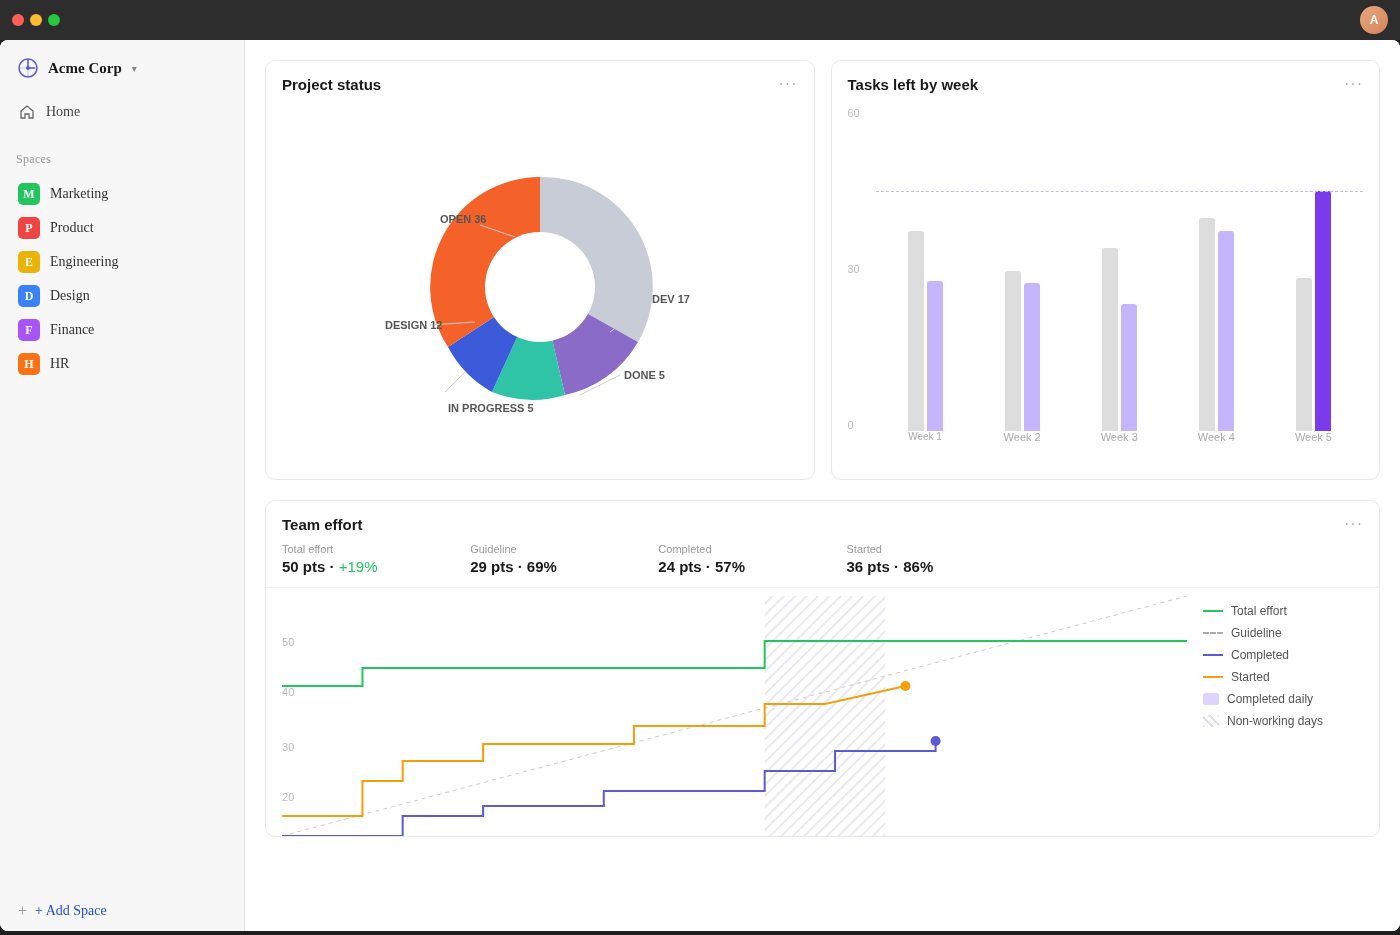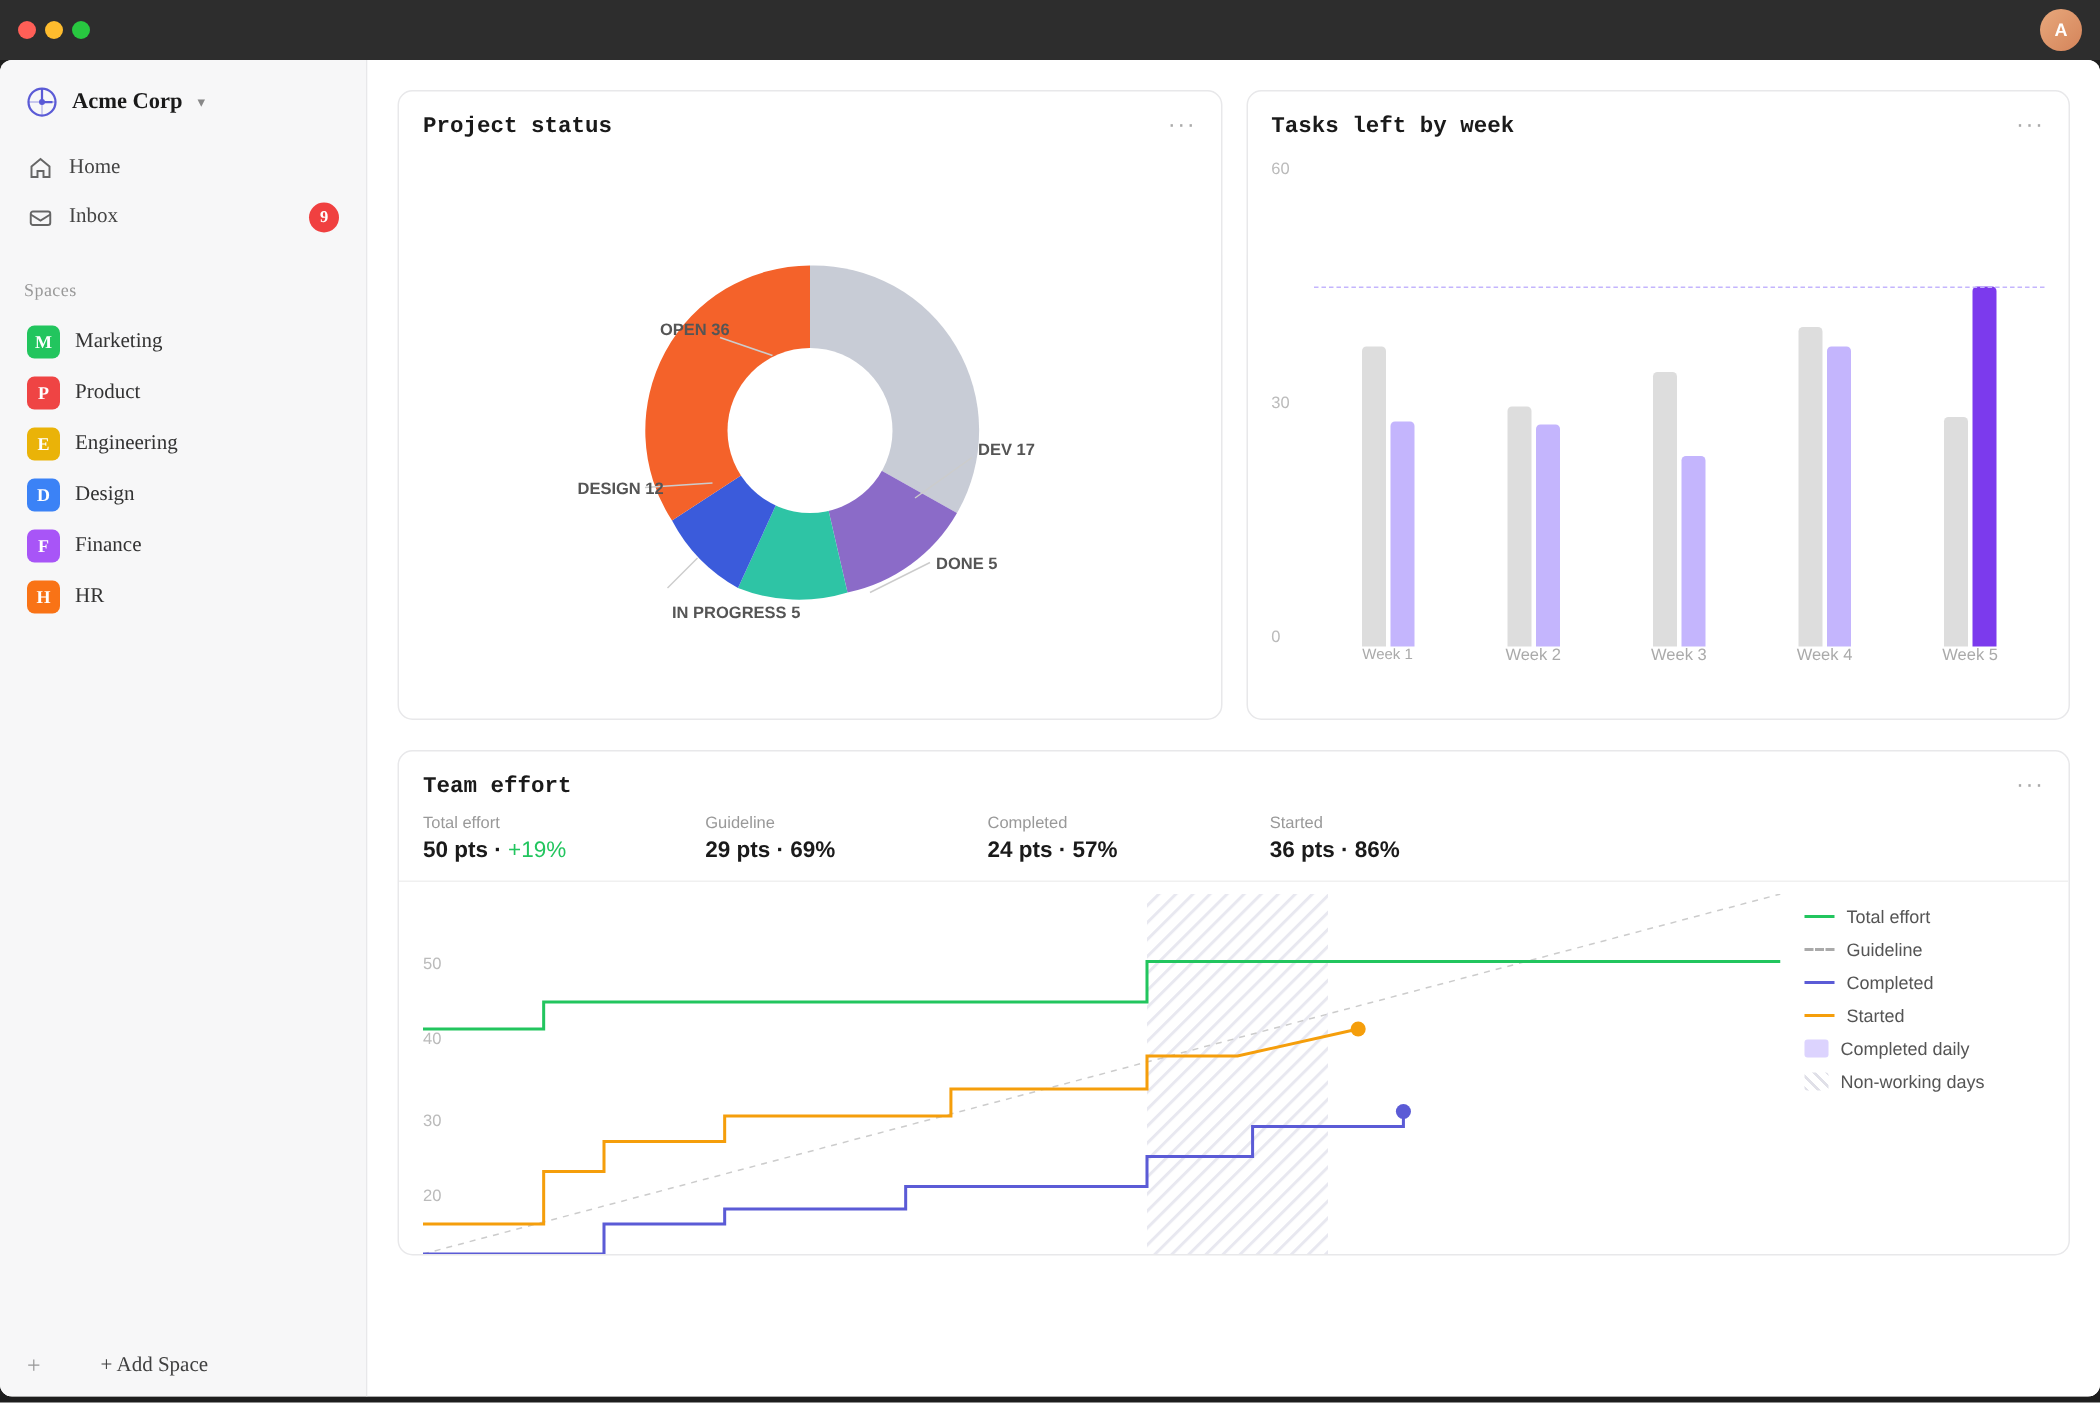--- a/index.html
+++ b/index.html
@@ -193,21 +193,20 @@
     .card-header {
       display: flex;
       align-items: center;
       justify-content: space-between;
       padding: 14px 16px 10px;
     }
     .card-title {
       font-size: 15px;
       font-weight: 600;
       color: #1a1a1a;
-      font-family: Liberation Mono, monospace;
     }
     .card-menu {
       color: #aaa;
       font-size: 16px;
       cursor: pointer;
       letter-spacing: 1px;
     }
     .project-status-card {
       flex: 1;
     }
@@ -316,30 +315,20 @@
 
     <div class="sidebar-nav">
       <div class="nav-item">
         <span class="nav-icon">
           <svg width="16" height="16" viewBox="0 0 16 16" fill="none">
             <path d="M2 7L8 2L14 7V14H10V10H6V14H2V7Z" stroke="#666" stroke-width="1.3" fill="none"></path>
           </svg>
         </span>
         <span>Home</span>
       </div>
-      <div class="nav-item">
-        <span class="nav-icon">
-          <svg width="16" height="16" viewBox="0 0 16 16" fill="none">
-            <rect x="1.5" y="4" width="13" height="9" rx="1.5" stroke="#666" stroke-width="1.3"></rect>
-            <path d="M1.5 6L8 10L14.5 6" stroke="#666" stroke-width="1.3"></path>
-          </svg>
-        </span>
-        <span>Inbox</span>
-        <span class="badge">9</span>
-      </div>
     </div>
 
     <div class="spaces-section">
       <div class="spaces-label">Spaces</div>
     </div>
 
     <div style="padding: 0 8px;">
       <div class="space-item">
         <div class="space-icon icon-green">M</div>
         <span>Marketing</span>
@@ -363,21 +352,21 @@
         <span>Finance</span>
       </div>
       <div class="space-item">
         <div class="space-icon icon-orange">H</div>
         <span>HR</span>
       </div>
     </div>
 
     <div class="add-space" style="margin-top: auto;">
       <span style="font-size:16px; color:#999;">+</span>
-      <span style="color:#404040;margin-left:32px;">+ Add Space</span>
+      <span style="color:#1d4ed8;">+ Add Space</span>
     </div>
   </div>
 
   <div class="main">
 
     <div class="charts-row">
 
       <div class="card project-status-card">
         <div class="card-header">
           <span class="card-title">Project status</span>

